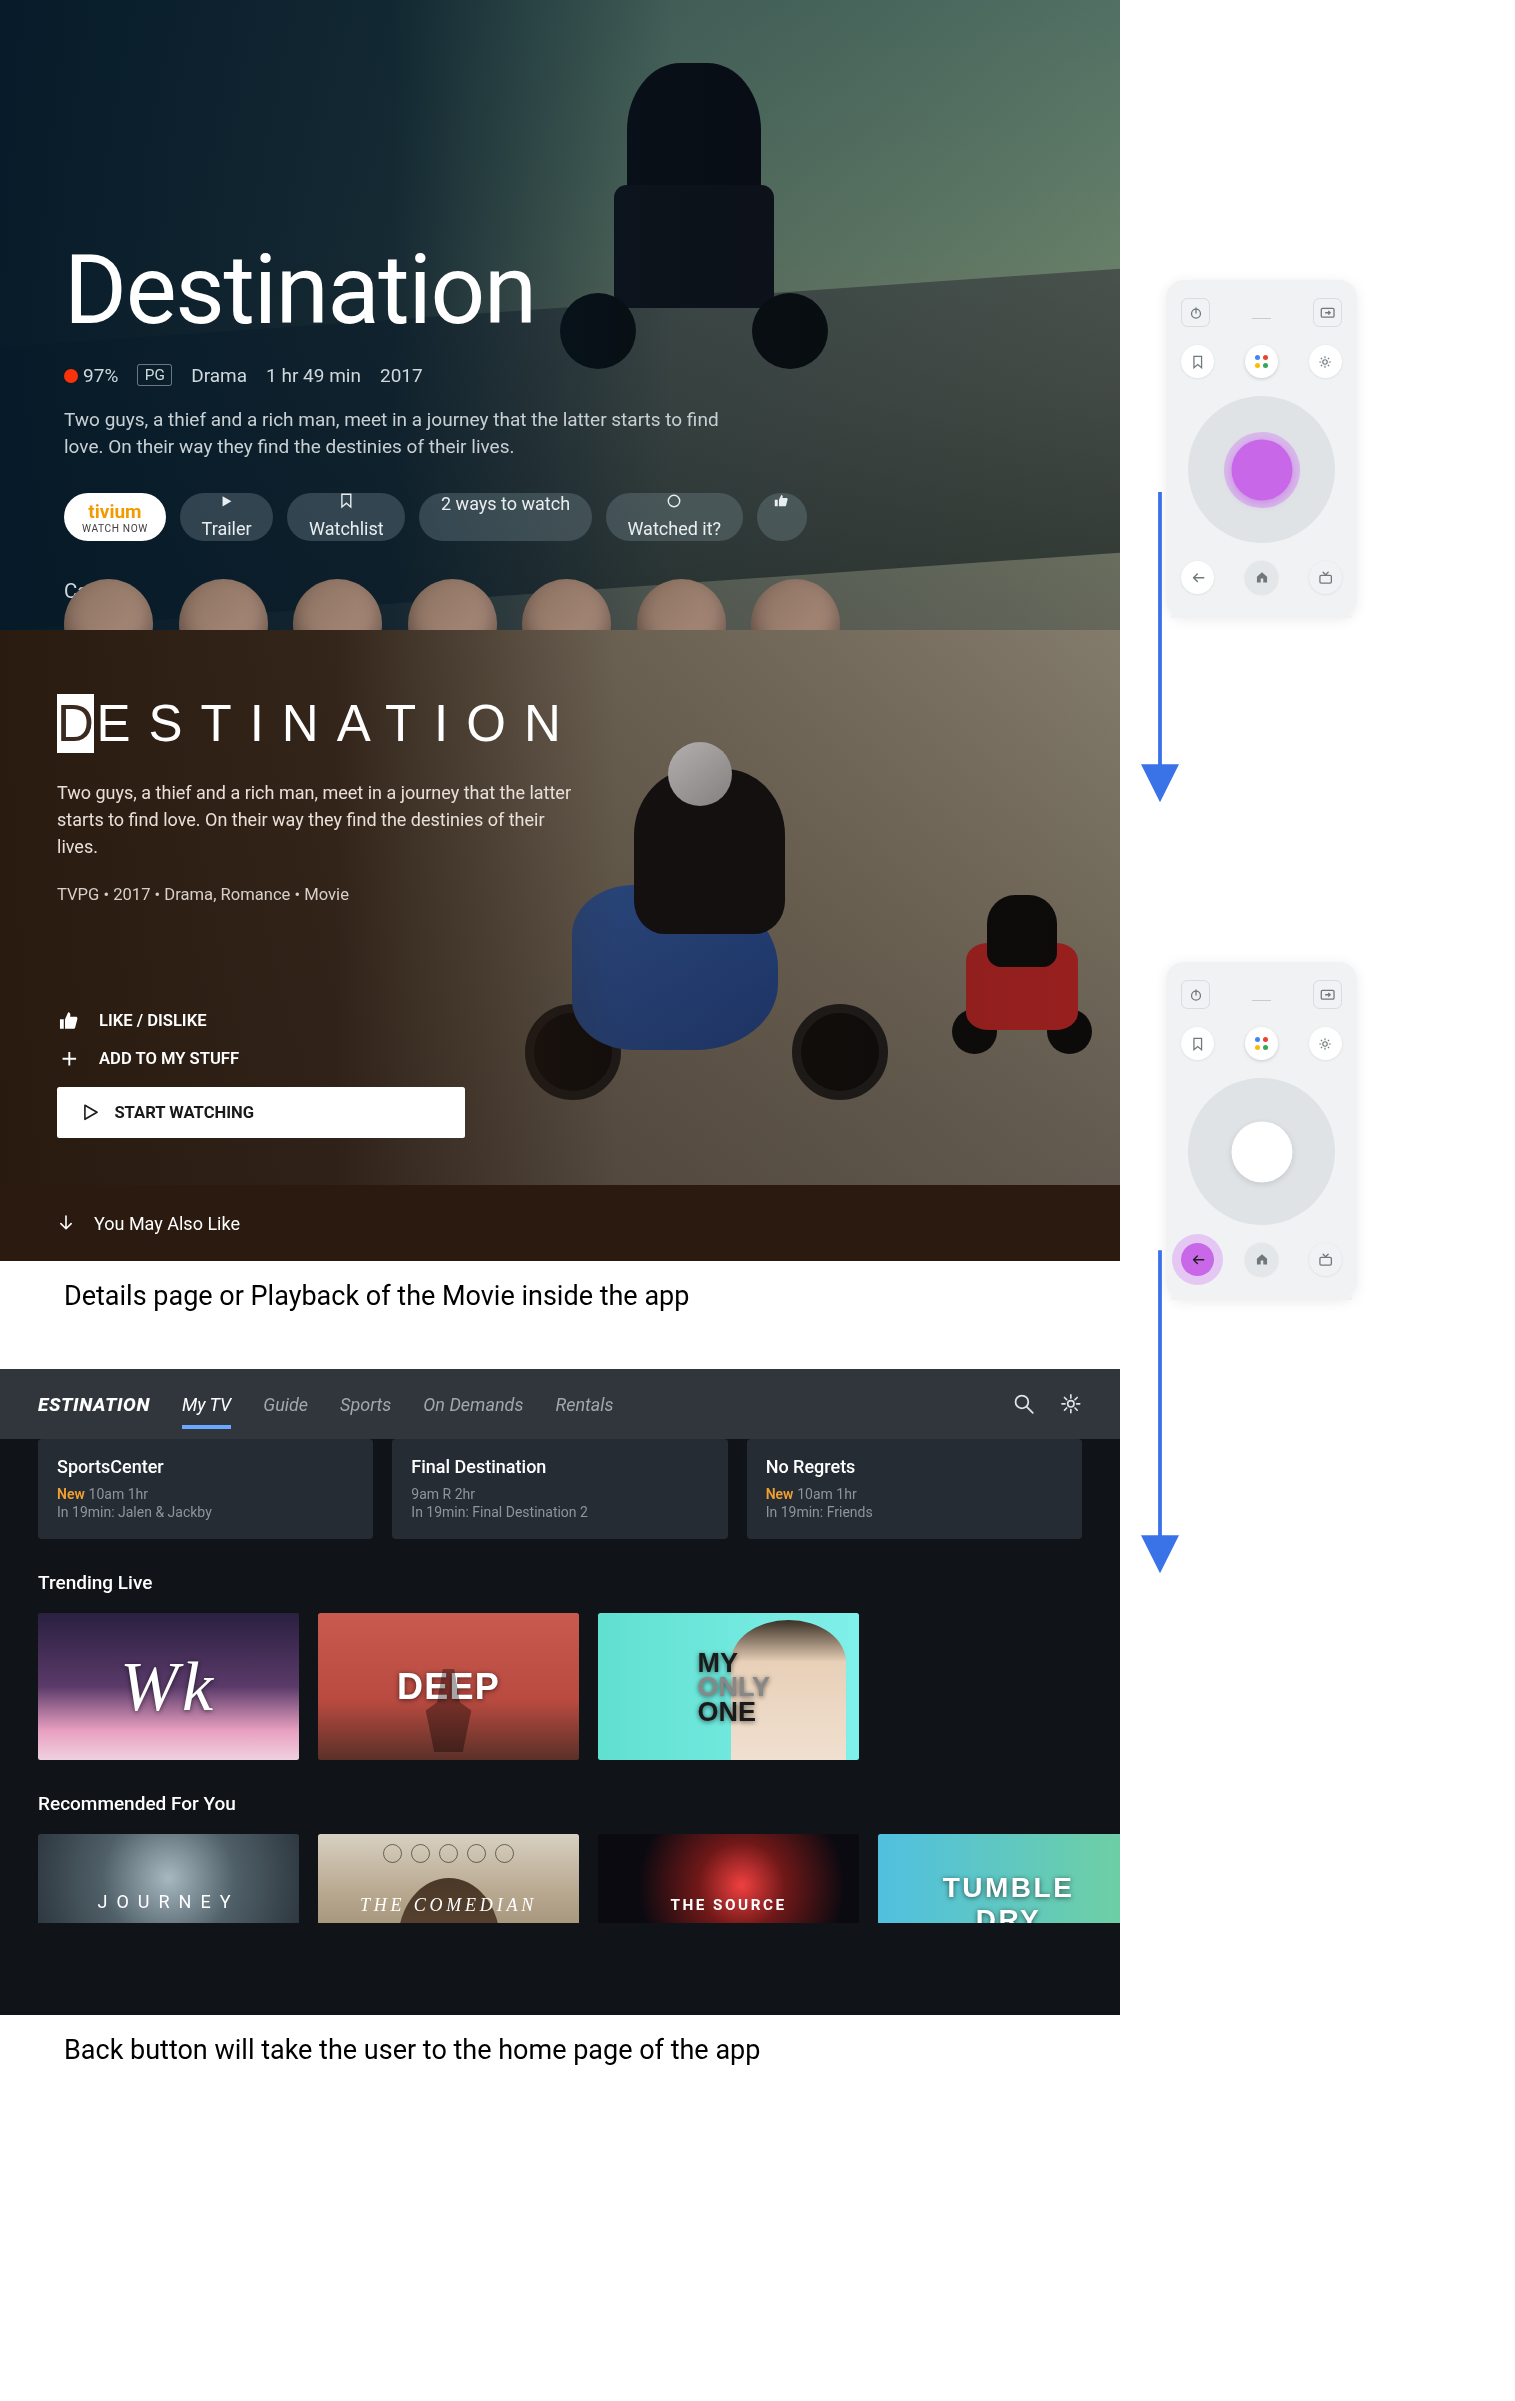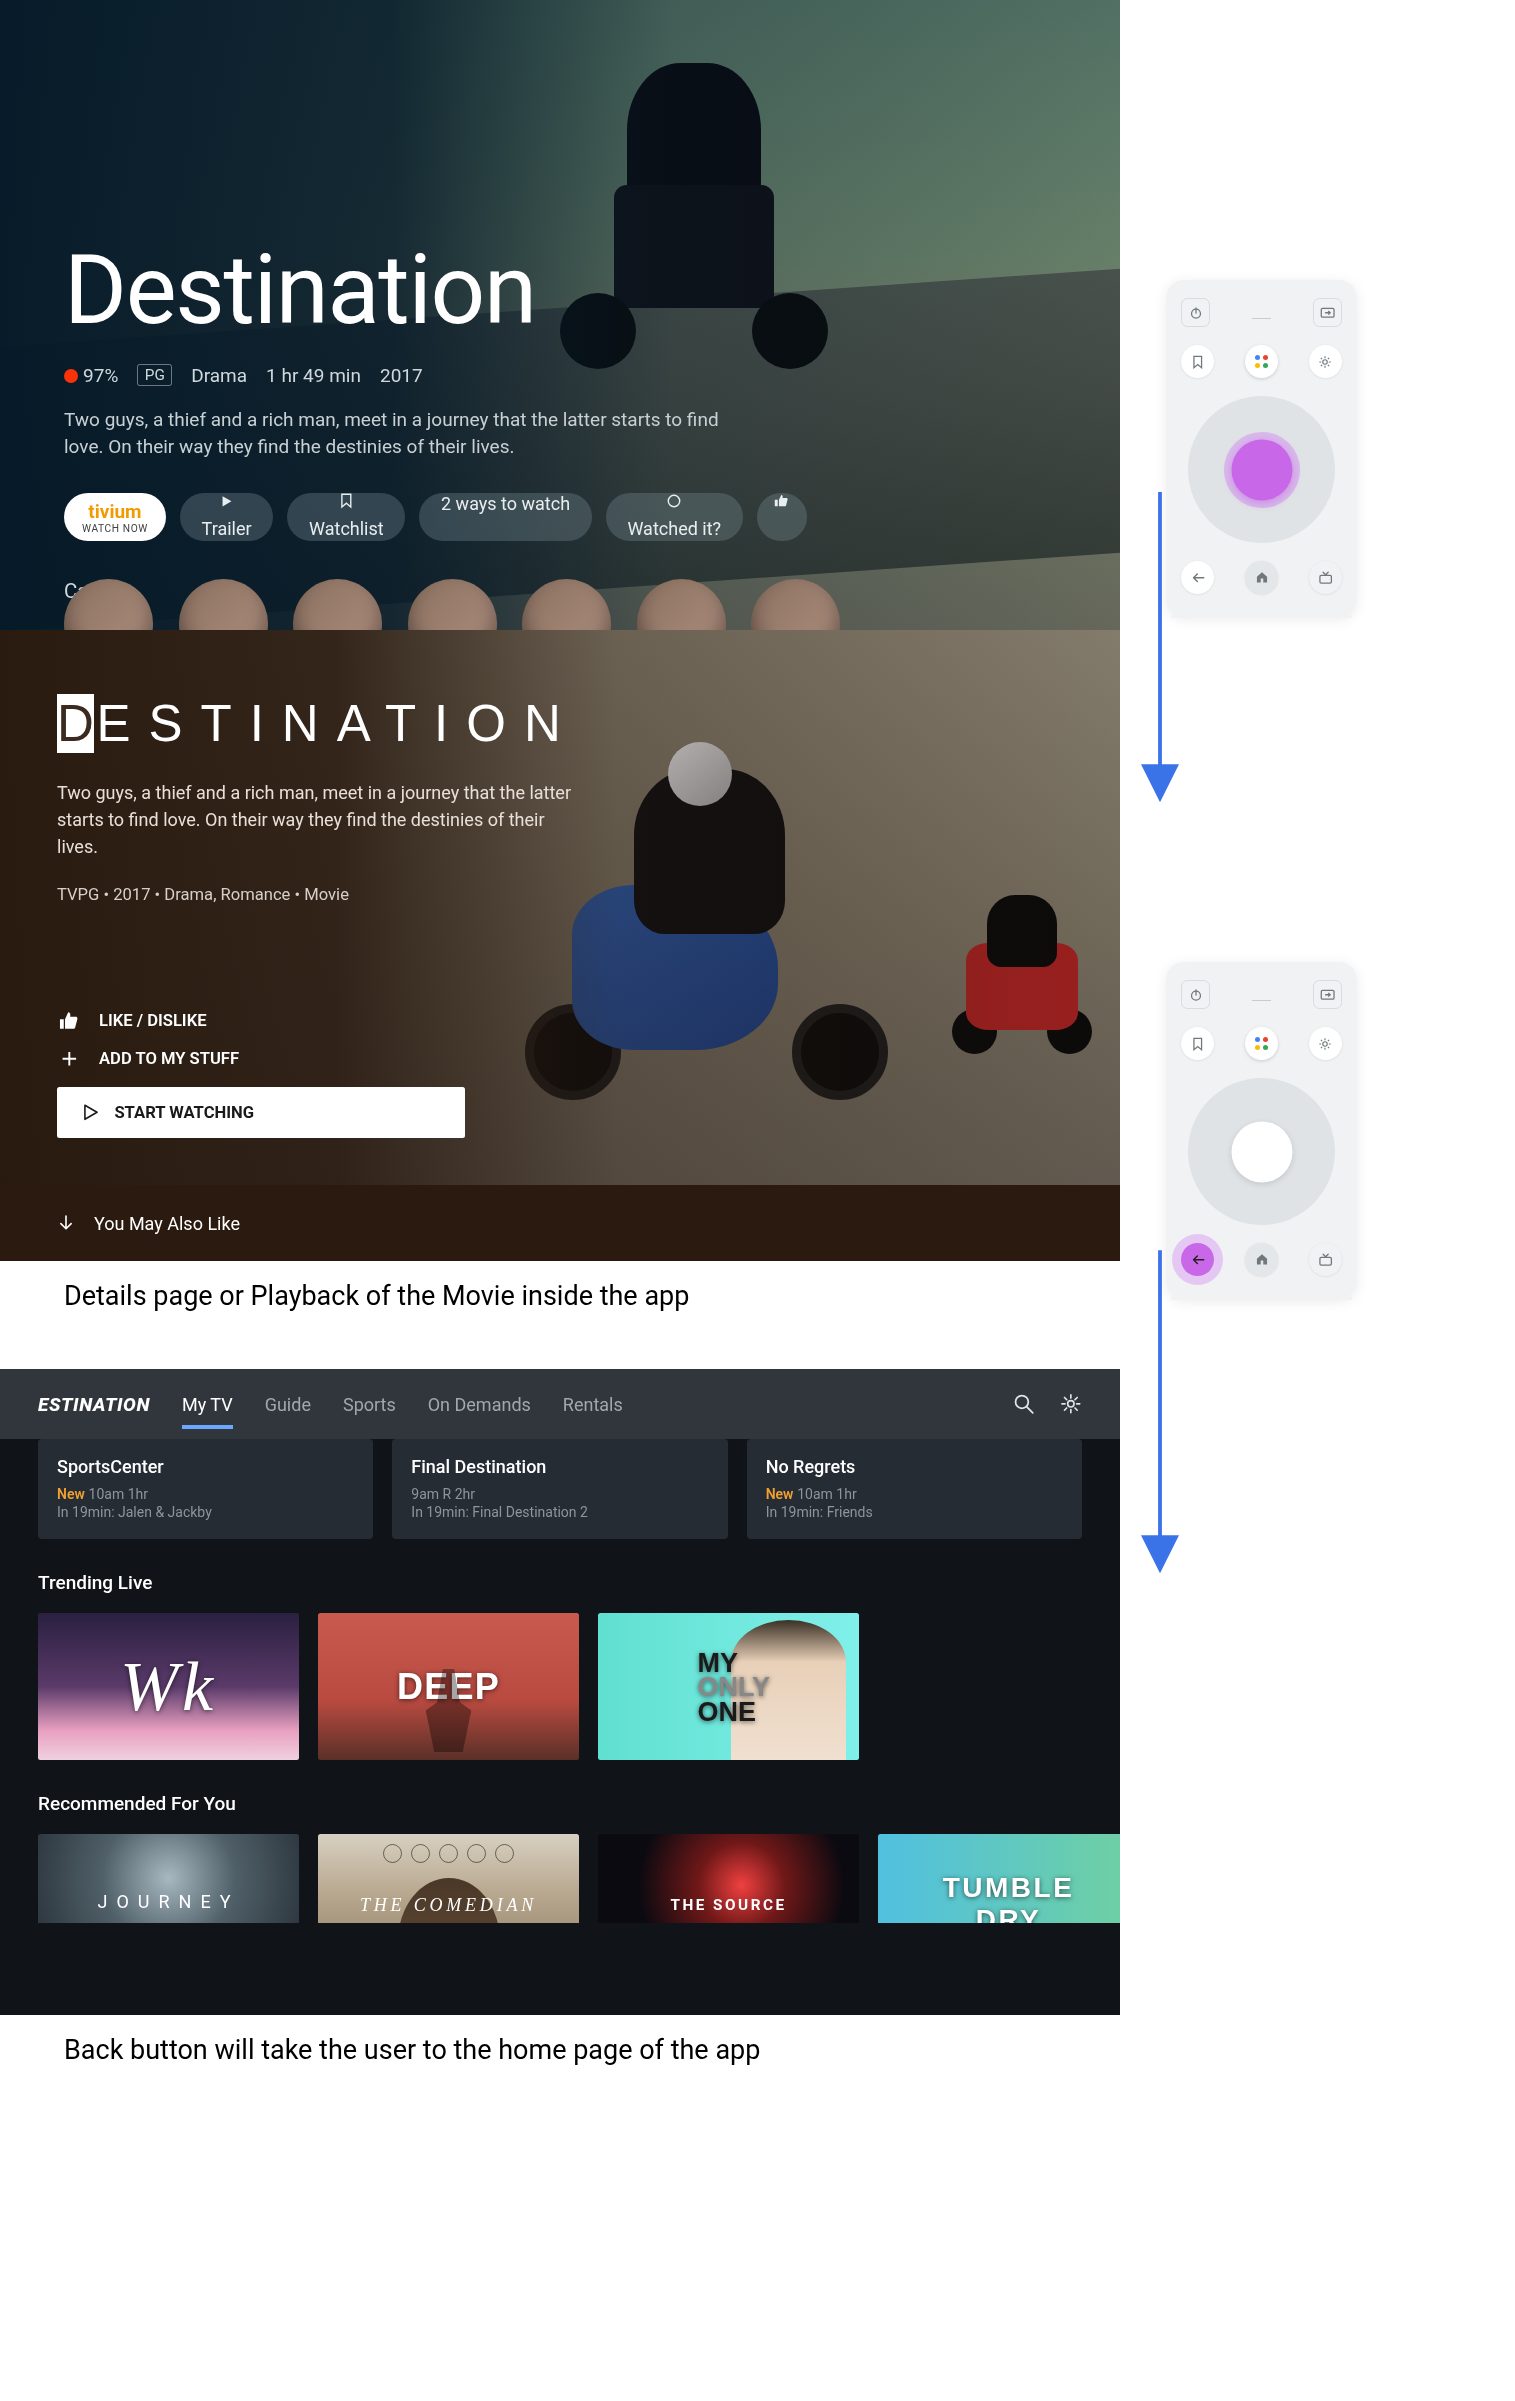--- a/index.html
+++ b/index.html
@@ -69,21 +69,21 @@
   .s2 .action { display:flex; align-items:center; gap:19px; font-size:16.6px; font-weight:600; margin-bottom:19px; }
   .s2 .action .aico { width:23px; display:flex; justify-content:center; }
   .s2 .watch-btn { background:#fff; color:#1a1a1a; width:408px; height:51px; display:flex; align-items:center; gap:16.6px; padding:0 25.5px; font-size:16.6px; font-weight:700; border-radius:2.5px; }
   .s2 .youmay { position:absolute; left:0; right:0; bottom:0; height:76px; background:#2a1a10; display:flex; align-items:center; gap:19px; padding:0 57px; font-size:18px; }
 
   
   .s3 { width:1120px; background:#101418; color:#fff; padding-bottom:0; overflow:hidden; height:646px; }
   .s3 .topbar { display:flex; align-items:center; height:70px; padding:0 38px; gap:32px; background:#30363c; }
   .s3 .logo { font-style:italic; font-weight:800; font-size:19px; letter-spacing:0.6px; }
   .s3 .tabs { display:flex; gap:32px; font-size:18px; }
-  .s3 .tab { color:#a0a8ac; padding:28px 0; position:relative; }
+  .s3 .tab { color:#a0a8ac; padding:28px 0; position:relative;font-style:italic; }
   .s3 .tab.active { color:#fff; }
   .s3 .tab.active::after { content:''; position:absolute; left:0; right:0; bottom:14px; height:3.2px; background:#6aa8ff; }
   .s3 .tb-right { margin-left:auto; display:flex; gap:25.5px; }
   .s3 .tb-ico { width:21.7px; height:21.7px; }
   .s3 .section-h { font-size:19px; font-weight:500; padding:32px 38px 19px; }
   .s3 .cards { display:flex; gap:19px; padding:0 38px; }
   .s3 .chcard { flex:1; background:#262c34; border-radius:4px; padding:16.6px 19px; }
   .s3 .chcard .t { font-size:18px; font-weight:500; margin-bottom:9px; }
   .s3 .chcard .l1 { font-size:14px; color:#909498; margin-bottom:2.5px; }
   .s3 .chcard .new { color:#f0a030; font-weight:600; margin-right:3.8px; }

